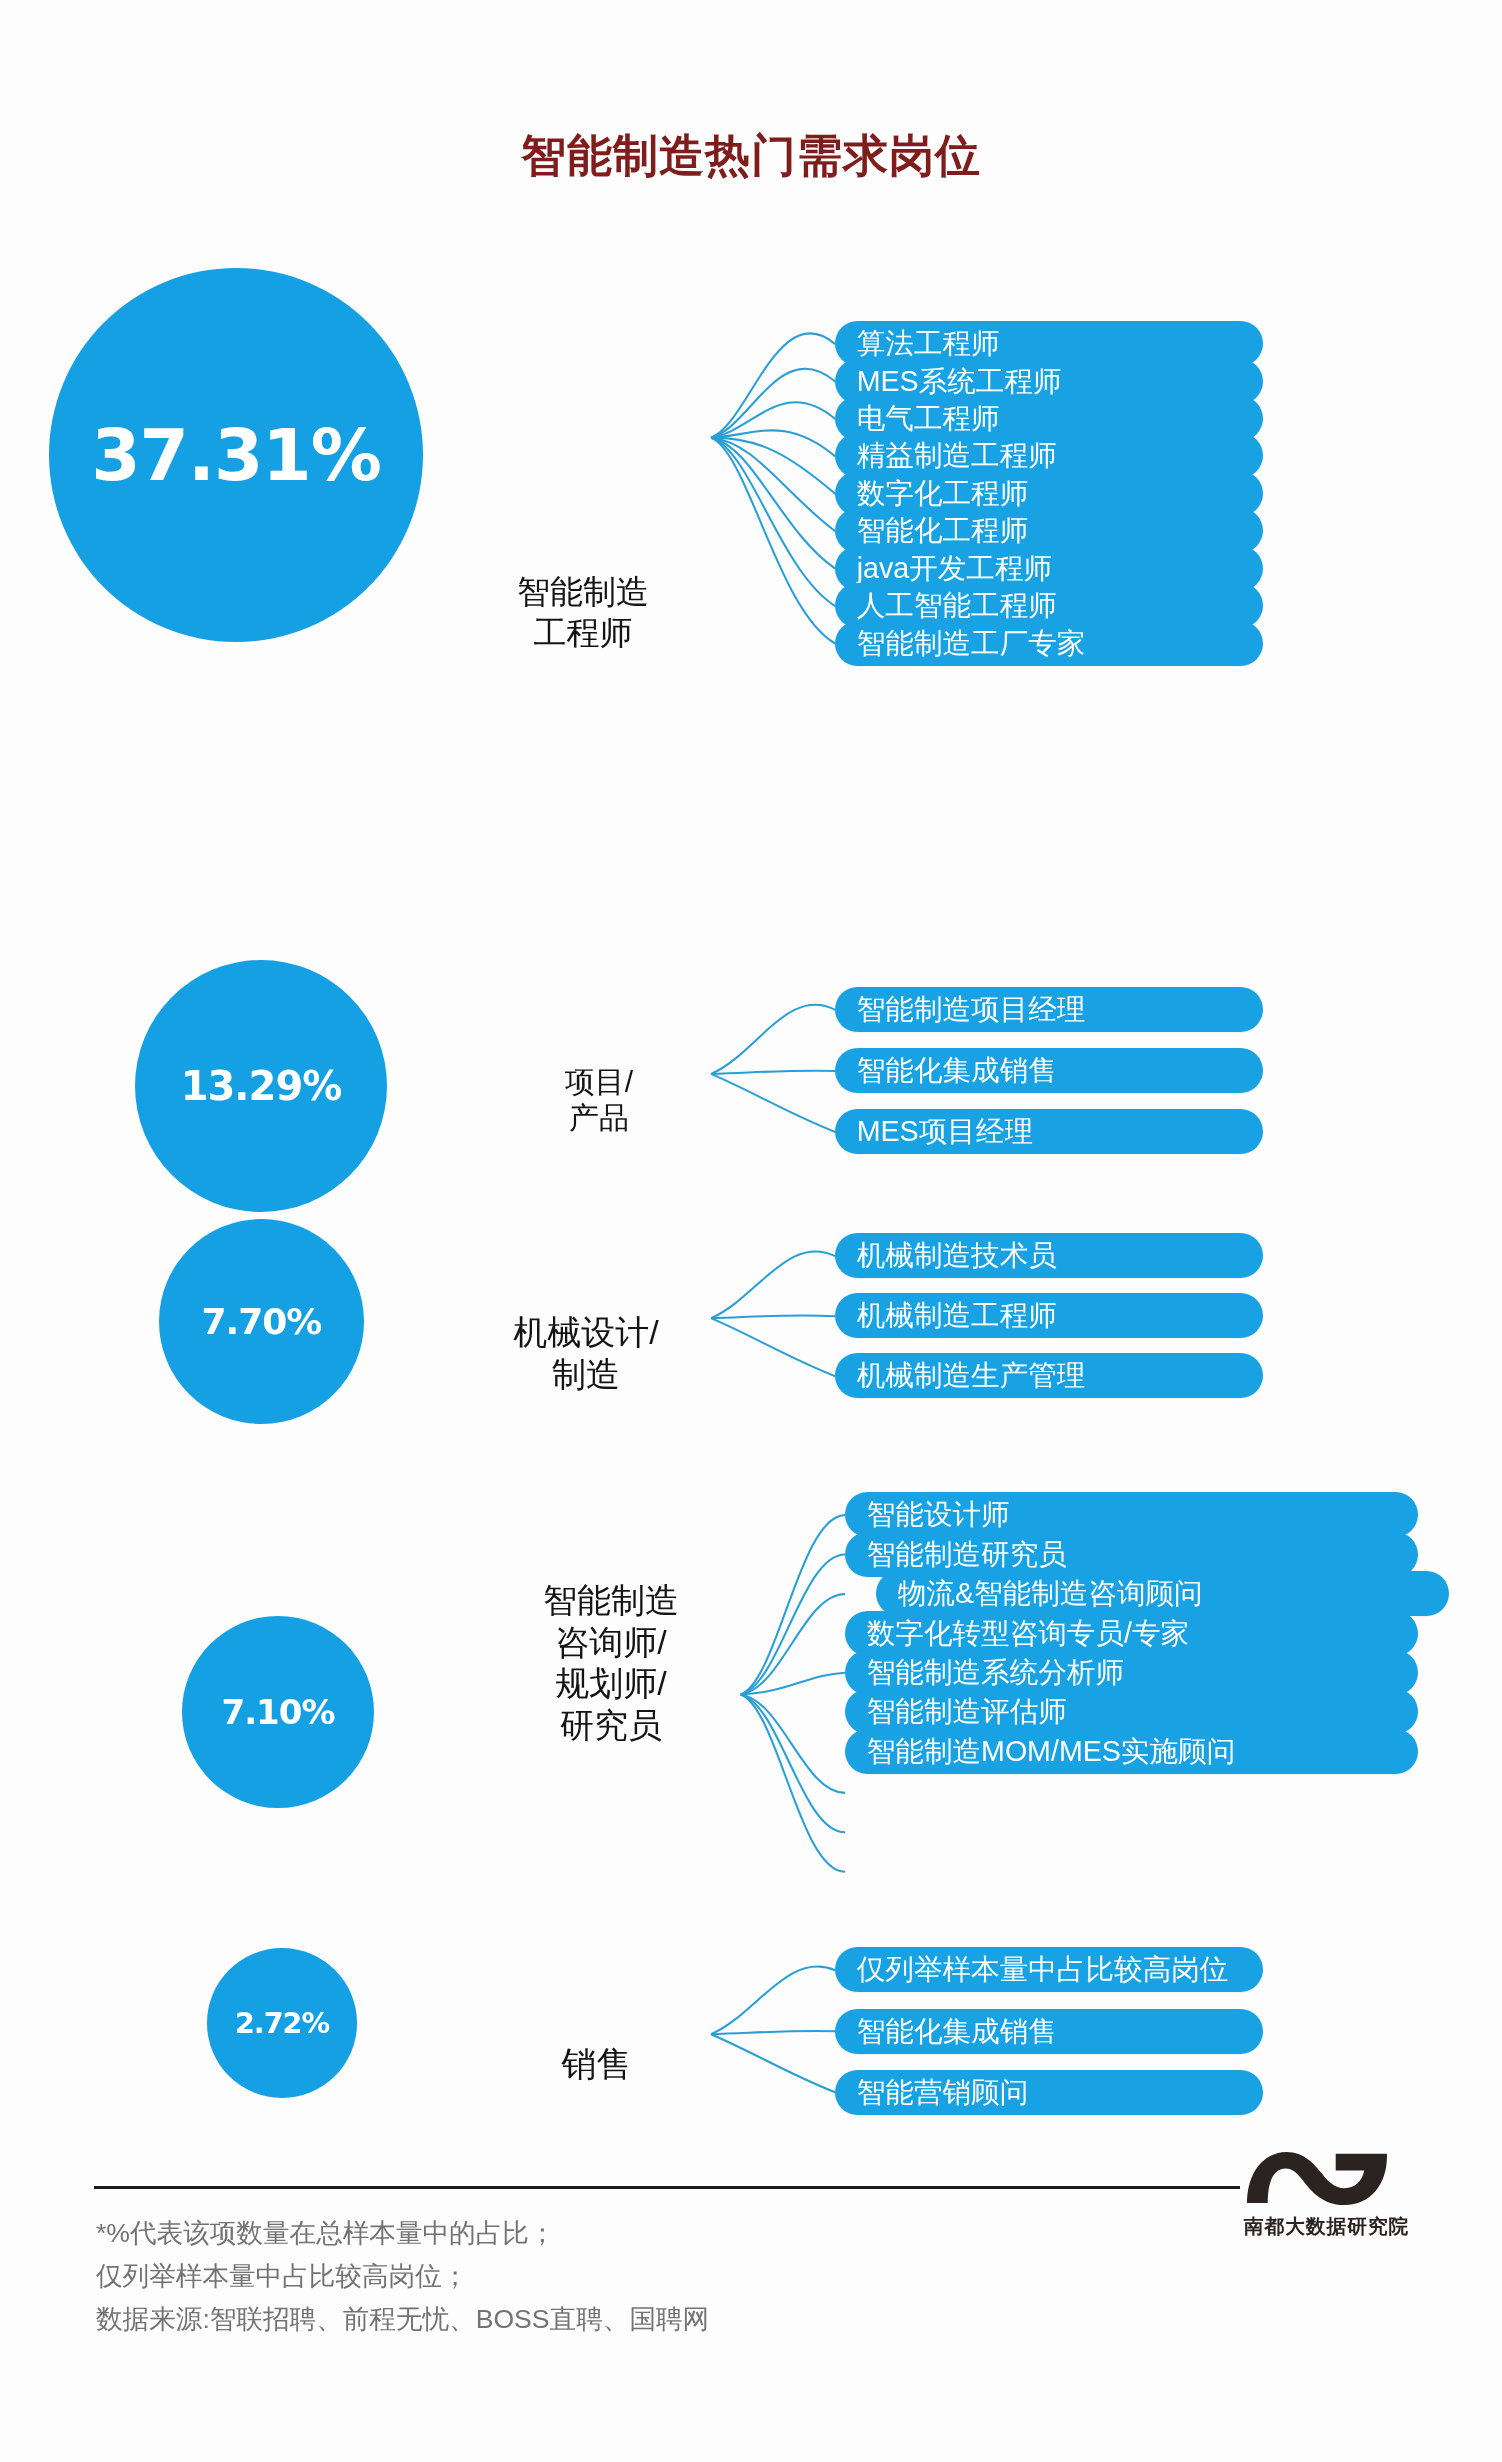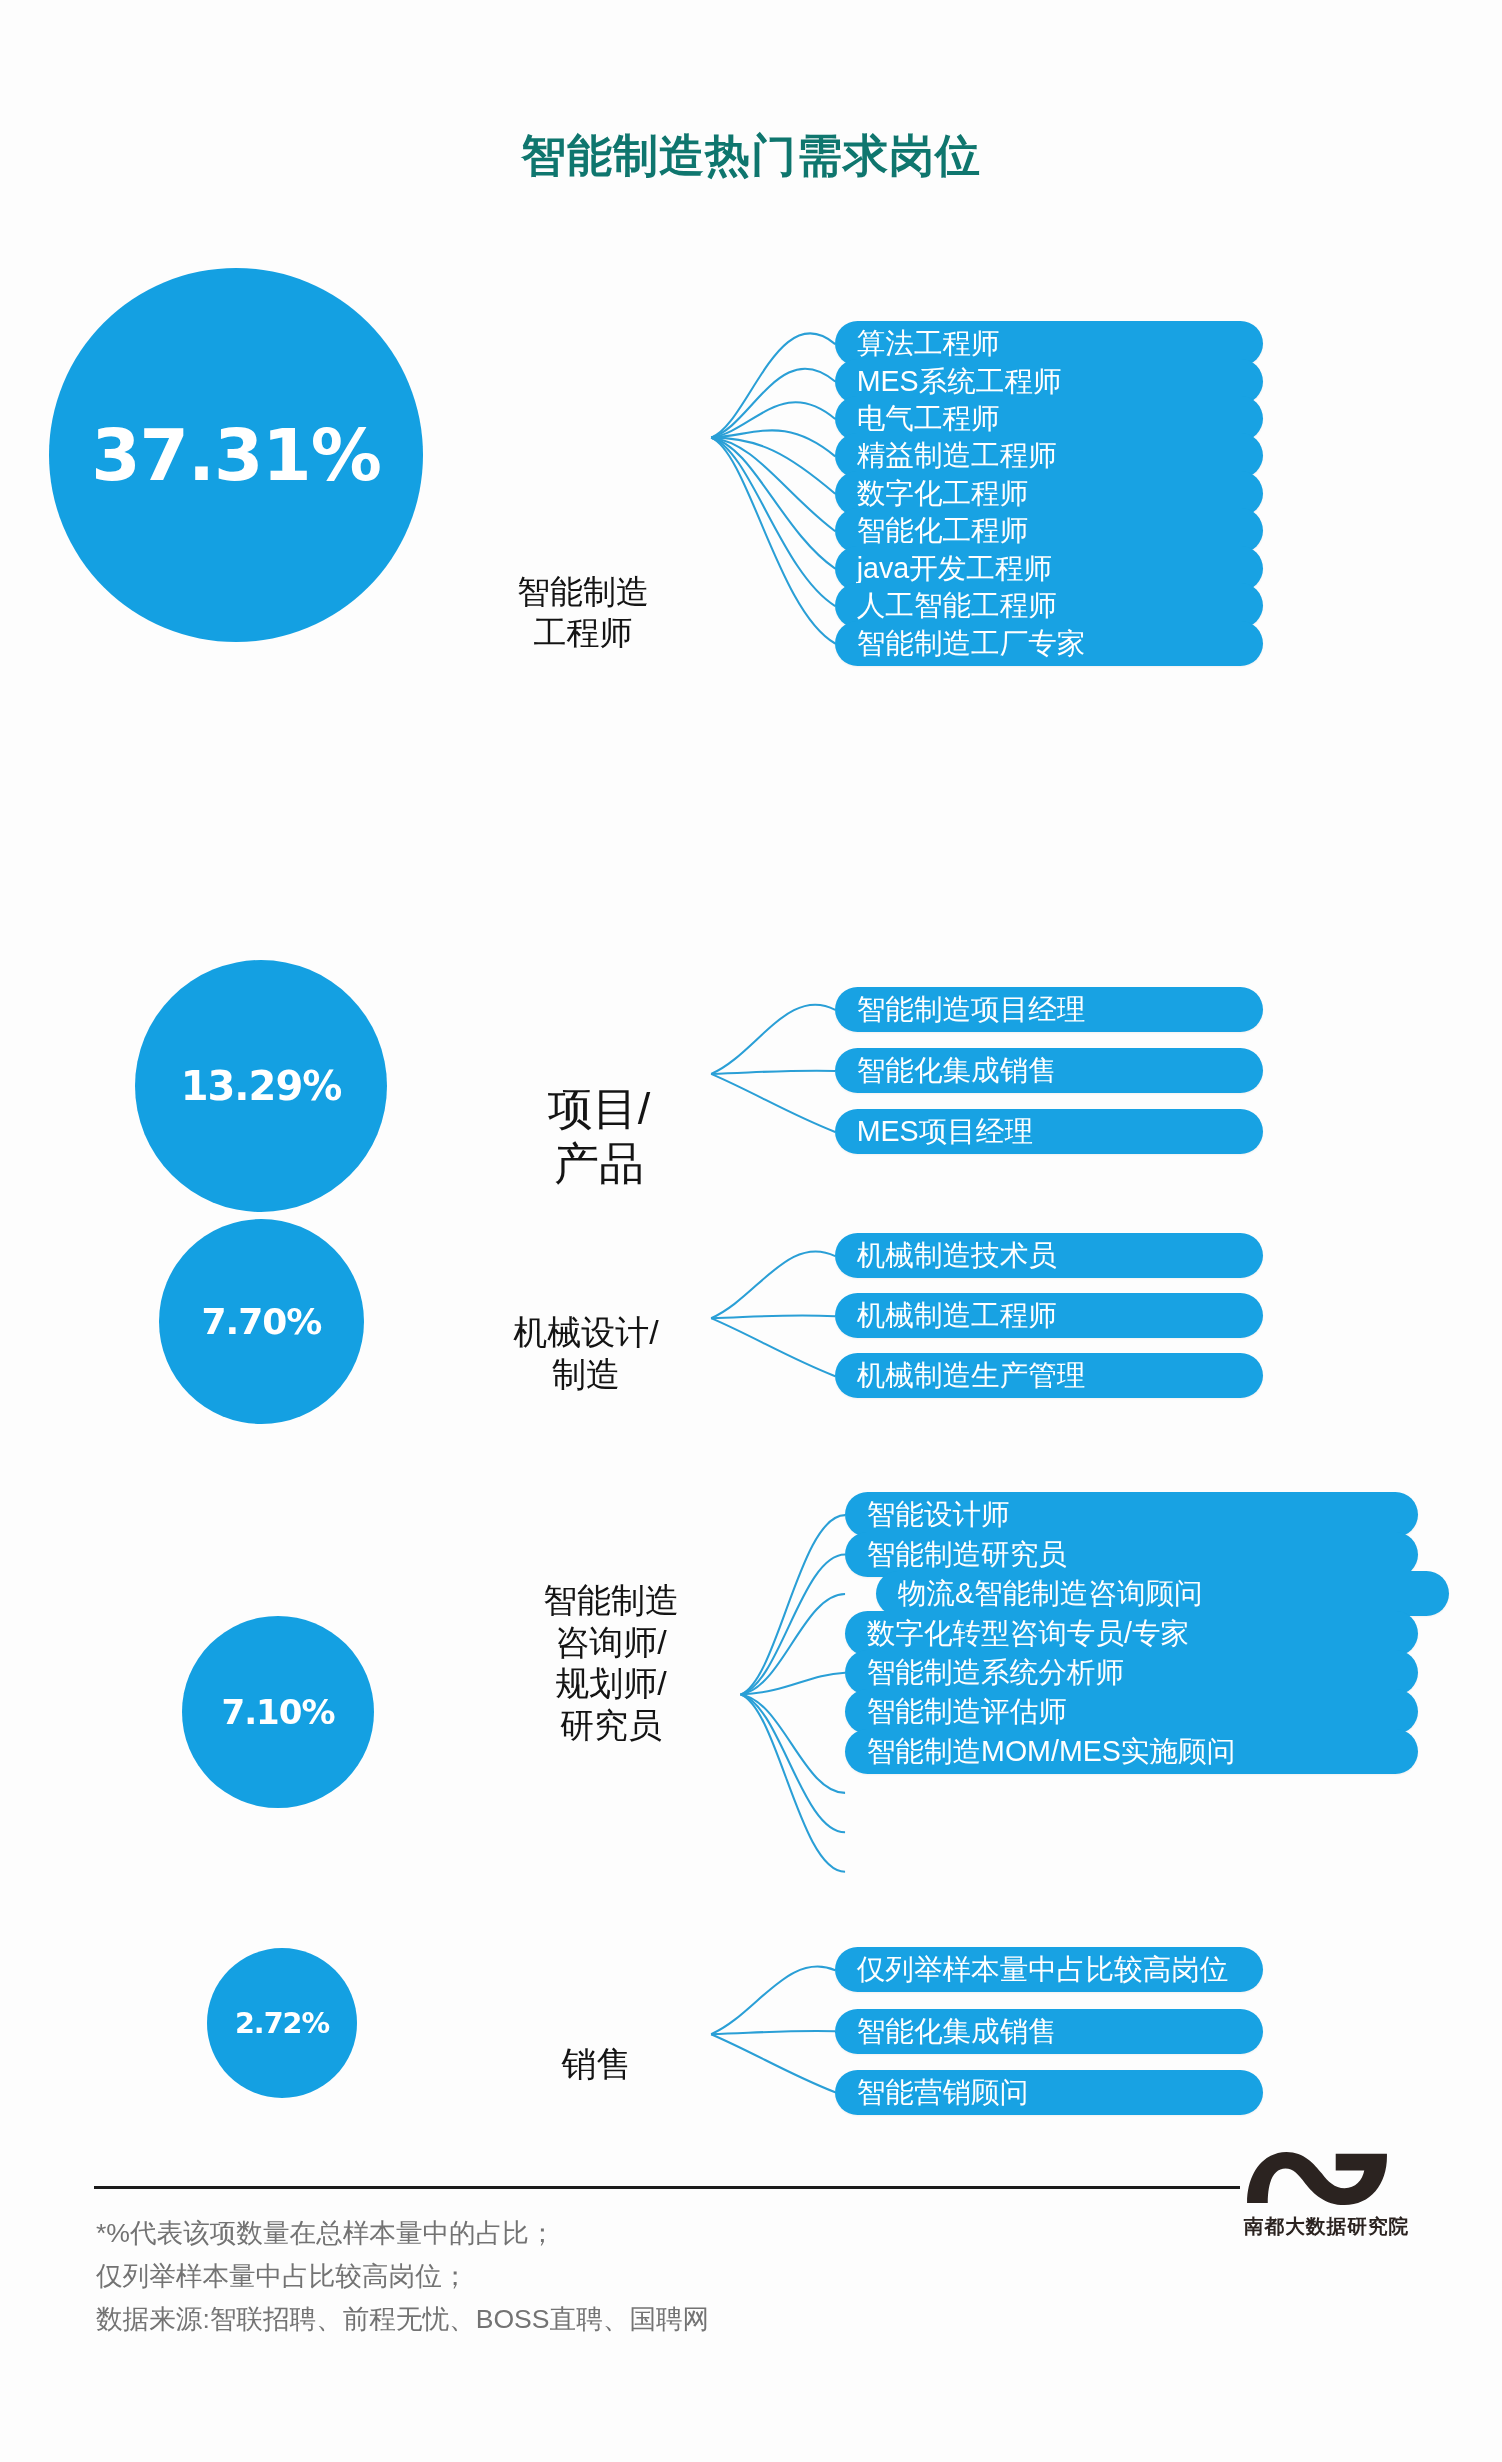--- a/index.html
+++ b/index.html
@@ -19,21 +19,21 @@
   }
   
   .title {
     position: absolute;
     left: 0; right: 0;
     top: 126px;
     text-align: center;
     font-size: 45px;
     font-weight: 900;
     letter-spacing: 1px;
-    color: #0f766e;
+    color: #7f1d1d;
     font-family: "DejaVu Sans", "Liberation Sans", sans-serif;
   }
   
   .bubble {
     position: absolute;
     border-radius: 50%;
     background: #14a0e2;
     display: flex;
     align-items: center;
     justify-content: center;
@@ -193,21 +193,21 @@
     <span>人工智能工程师</span>
     </div>
   <div class="pill" style="left:835px; top:621px; width:428px; height:45px;">
     <span>智能制造工厂专家</span>
     </div>
 
   <div class="bubble-shadow" style="left:108px; top:936px; width:305px; height:305px;"></div>
   <div class="bubble" style="left:135px; top:960px; width:252px; height:252px; font-size:40px;">
     <span>13.29%</span>
   </div>
-  <div class="cat-label" style="left:493px; top:1027px; width:212px; font-size:45px;">
+  <div class="cat-label" style="left:493px; top:1027px; width:212px; font-size:30px;">
     <span>项目/
 产品</span>
   </div>
 
   <div class="pill" style="left:835px; top:987px; width:428px; height:45px;">
     <span>智能制造项目经理</span>
     </div>
   <div class="pill" style="left:835px; top:1048px; width:428px; height:45px;">
     <span>智能化集成销售</span>
     </div>

